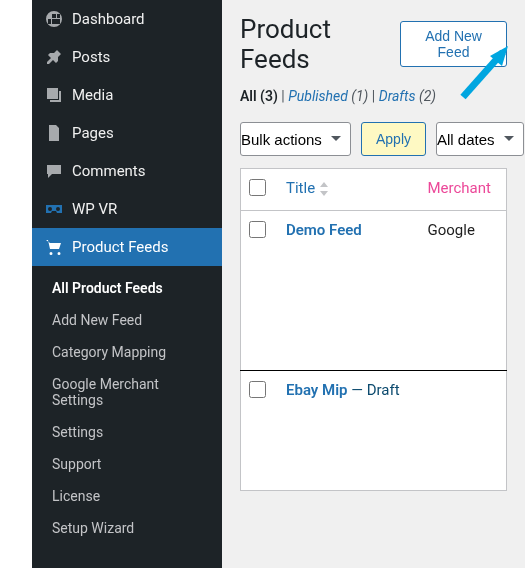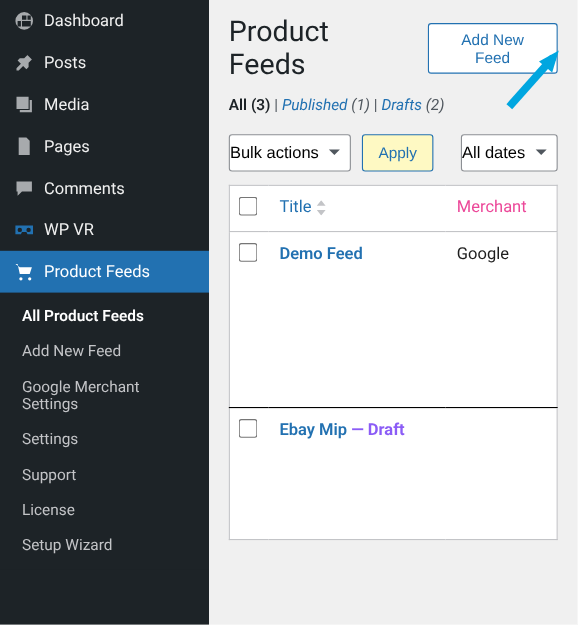--- a/index.html
+++ b/index.html
@@ -1,18 +1,18 @@
 <!DOCTYPE html>
 <html><head>
 <meta charset="utf-8">
 <style>
   * { box-sizing: border-box; margin: 0; padding: 0; }
   body { font-family: -apple-system, BlinkMacSystemFont, "Segoe UI", Roboto, sans-serif; font-size: 14px; color: #1e1e1e; width: 525px; height: 568px; overflow: hidden; display: flex; }
   
-  .sidebar { width: 190px; background: #1d2327; color: #f0f0f0; flex-shrink: 0; display: flex; flex-direction: column; }
+  .sidebar { width: 190px; background: #1d2327; color: #f0f0f0; flex-shrink: 0; display: flex; flex-direction: column; margin-left: 32px; }
   .menu-item { display: flex; align-items: center; padding: 9px 10px 9px 12px; cursor: pointer; font-size: 15px; color: #f0f0f0; position: relative; }
   .menu-item .mi-icon { width: 20px; height: 20px; margin-right: 8px; display: inline-flex; align-items: center; justify-content: center; fill: #a7aaad; }
   .menu-item.active { background: #2271b1; color: #fff; }
   .menu-item.active .mi-icon { fill: #fff; }
   .menu-item.active::after { content: ""; position: absolute; right: -8px; top: 50%; margin-top: -8px; border: 8px solid transparent; border-right-color: #f0f0f0; }
   
   .submenu { background: #1d2327; padding: 6px 4px; }
   .submenu-item { padding: 8px 12px 8px 16px; font-size: 14px; color: #c3c4c7; cursor: pointer; }
   .submenu-item.current { color: #fff; font-weight: 600; }
   
@@ -30,21 +30,21 @@
   .select-wrap { position: relative; display: inline-block; }
   .select-wrap::after { content: ""; position: absolute; right: 10px; top: 14px; border: 5px solid transparent; border-top-color: #50575e; pointer-events: none; }
   .apply-btn { border: 1px solid #2271b1; color: #2271b1; background: #fef9c3; padding: 0 14px; border-radius: 3px; font-size: 14px; cursor: pointer; height: 34px; }
   
   table { width: 100%; border-collapse: collapse; background: #fff; border: 1px solid #c3c4c7; }
   th, td { text-align: left; padding: 10px 10px; font-size: 15px; vertical-align: top; }
   th { border-bottom: 1px solid #c3c4c7; color: #2271b1; font-weight: 400; }
   th.cb, td.cb { width: 30px; padding-left: 8px; }
   th.merchant { color: #ec4899; }
   td a.row-title { color: #2271b1; font-weight: 600; text-decoration: none; cursor: pointer; }
-  .draft-label { color: #8b5cf6; font-weight: 700; }
+  .draft-label { color: #0c4a6e; font-weight: 400; }
   .sort-icon { display:inline-block; margin-left:4px; }
   .sort-icon svg { width: 10px; height: 14px; fill: #c3c4c7; vertical-align: middle; }
   input[type=checkbox] { width: 17px; height: 17px; border: 1px solid #8c8f94; border-radius: 3px; cursor: pointer; }
   .spacer-row td { height: 160px; border-bottom: 1px solid #000000; }
   .row2 td { border-top: 1px solid #e5e5e5; height: 120px; }
   
   .arrow-overlay { position: absolute; left: 448px; top: 42px; pointer-events: none; }
   .arrow-overlay svg { width: 70px; height: 70px; }
 </style>
 </head>
@@ -103,20 +103,21 @@
     <span class="mi-icon">
         <svg viewBox="0 0 20 20">
           <path d="M2 3h2l2 9h9l2-6H6M7 15a1.5 1.5 0 100 3 1.5 1.5 0 000-3zm8 0a1.5 1.5 0 100 3 1.5 1.5 0 000-3z"></path>
         </svg>
       </span>
     <span>Product Feeds</span>
   </div>
   <div class="submenu">
     <div class="submenu-item current">All Product Feeds</div>
     <div class="submenu-item">Add New Feed</div>
+    <div class="submenu-item">Category Mapping</div>
     <div class="submenu-item">Google Merchant Settings</div>
     <div class="submenu-item">Settings</div>
     <div class="submenu-item">Support</div>
     <div class="submenu-item">License</div>
     <div class="submenu-item">Setup Wizard</div>
   </div>
 </div>
 
 <div class="content">
   <div class="page-header">

